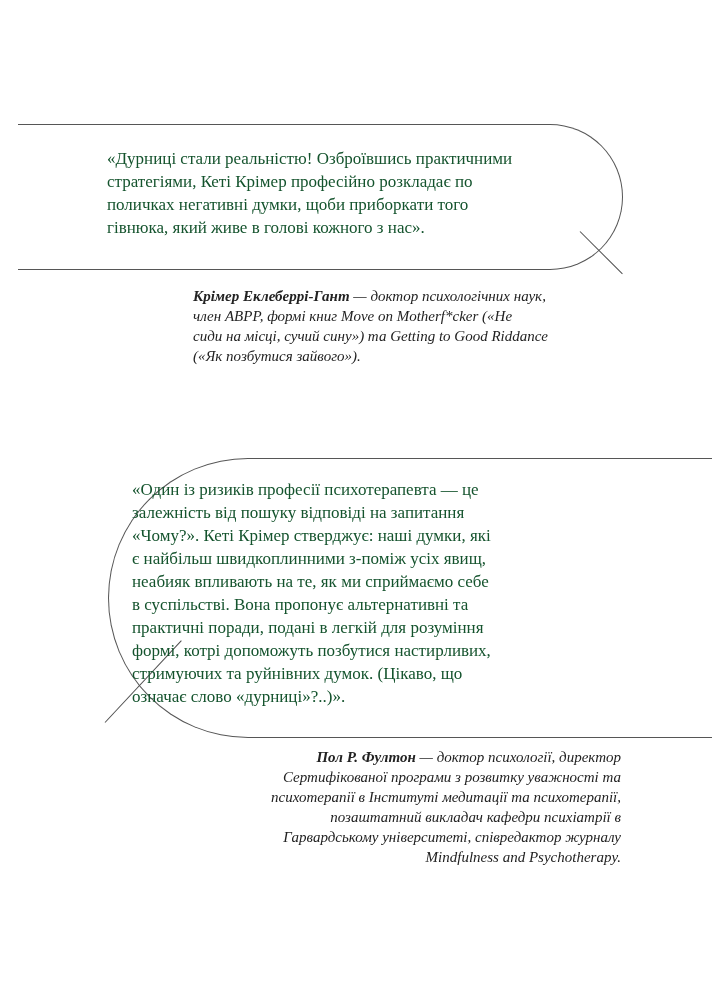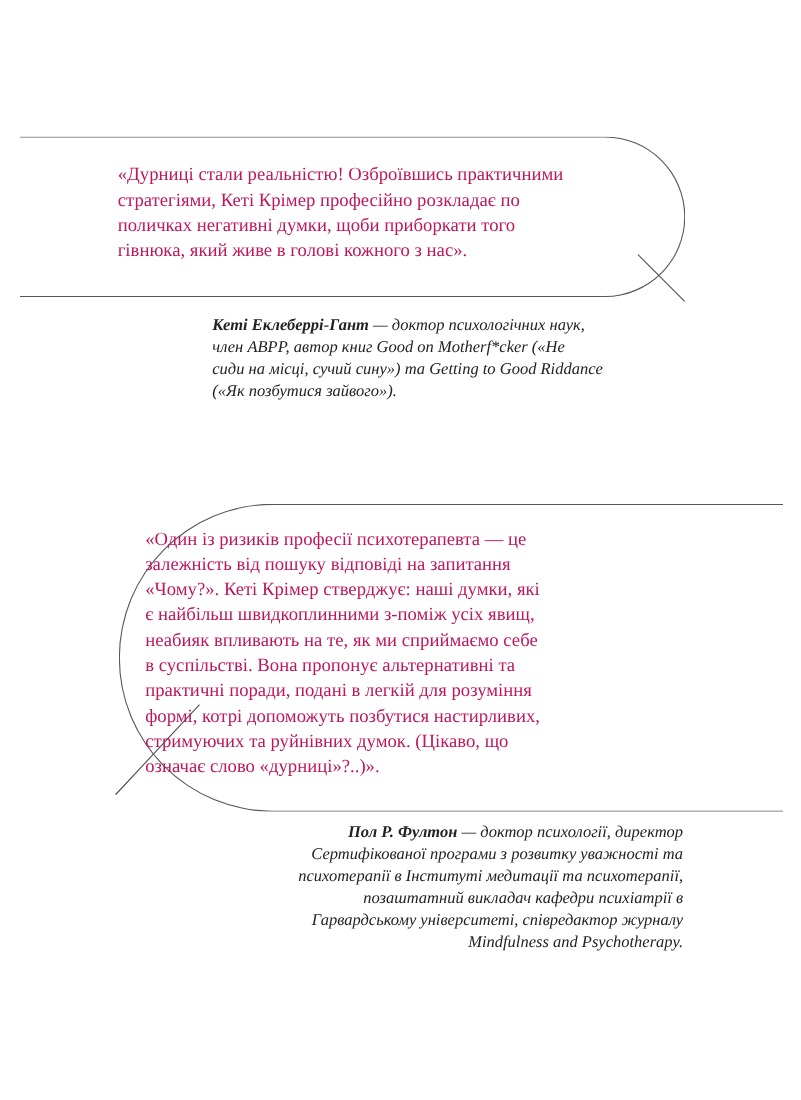--- a/index.html
+++ b/index.html
@@ -34,21 +34,21 @@
     border-top: 1.8px solid #4e4e4e;
     transform-origin: left center;
   }
   .tail-1 { left: 580px; top: 231px; width: 60px; transform: rotate(45deg); }
   .tail-2 { left: 105px; top: 722px; width: 112px; transform: rotate(-47deg); }
   .quote {
     position: absolute;
     font-size: 17px;
     line-height: 23px;
     white-space: pre-line;
-    color: #be185d;
+    color: #14532d;
   }
   .quote-1 { left: 107px; top: 147px; width: 500px; text-align: left; }
   .quote-2 { right: 96px; top: 478px; width: 500px; }
   .attribution {
     position: absolute;
     font-style: italic;
     font-size: 15px;
     line-height: 20px;
     white-space: pre-line;
     color: #222222;
@@ -61,22 +61,22 @@
 <body>
 
 <div class="page">
 
   <div class="bubble bubble-1 open-left"></div>
   <div class="tail tail-1"></div>
   <div class="quote quote-1">«Дурниці стали реальністю! Озброївшись практичними
 стратегіями, Кеті Крімер професійно розкладає по
 поличках негативні думки, щоби приборкати того
 гівнюка, який живе в голові кожного з нас».</div>
-  <div class="attribution attribution-1"><span class="name">Кеті Еклеберрі-Гант</span><span> — доктор психологічних наук,
-член ABPP, автор книг Good on Motherf*cker («Не
+  <div class="attribution attribution-1"><span class="name">Крімер Еклеберрі-Гант</span><span> — доктор психологічних наук,
+член ABPP, формі книг Move on Motherf*cker («Не
 сиди на місці, сучий сину») та Getting to Good Riddance
 («Як позбутися зайвого»).</span></div>
 
   <div class="bubble bubble-2 open-right"></div>
   <div class="tail tail-2"></div>
   <div class="quote quote-2">«Один із ризиків професії психотерапевта — це
 залежність від пошуку відповіді на запитання
 «Чому?». Кеті Крімер стверджує: наші думки, які
 є найбільш швидкоплинними з-поміж усіх явищ,
 неабияк впливають на те, як ми сприймаємо себе

